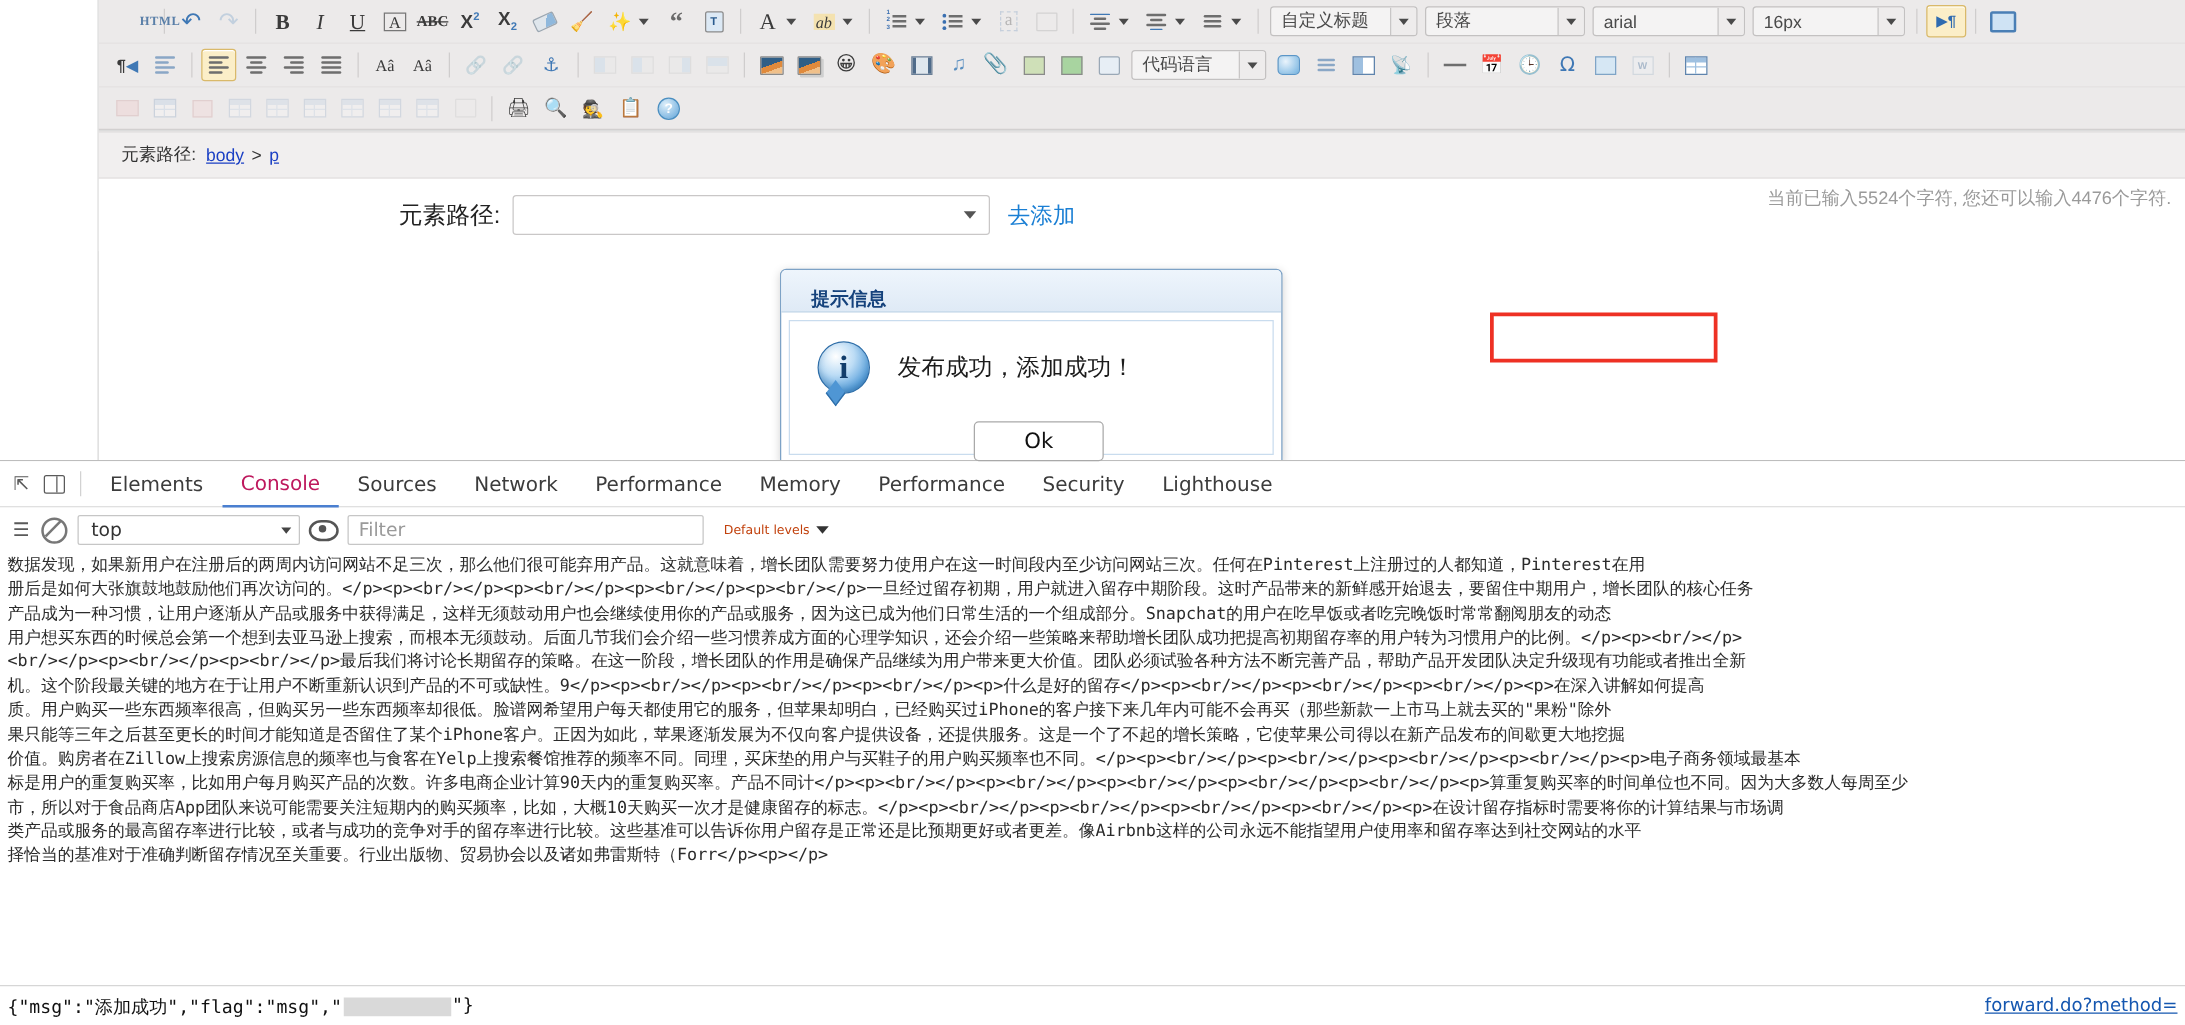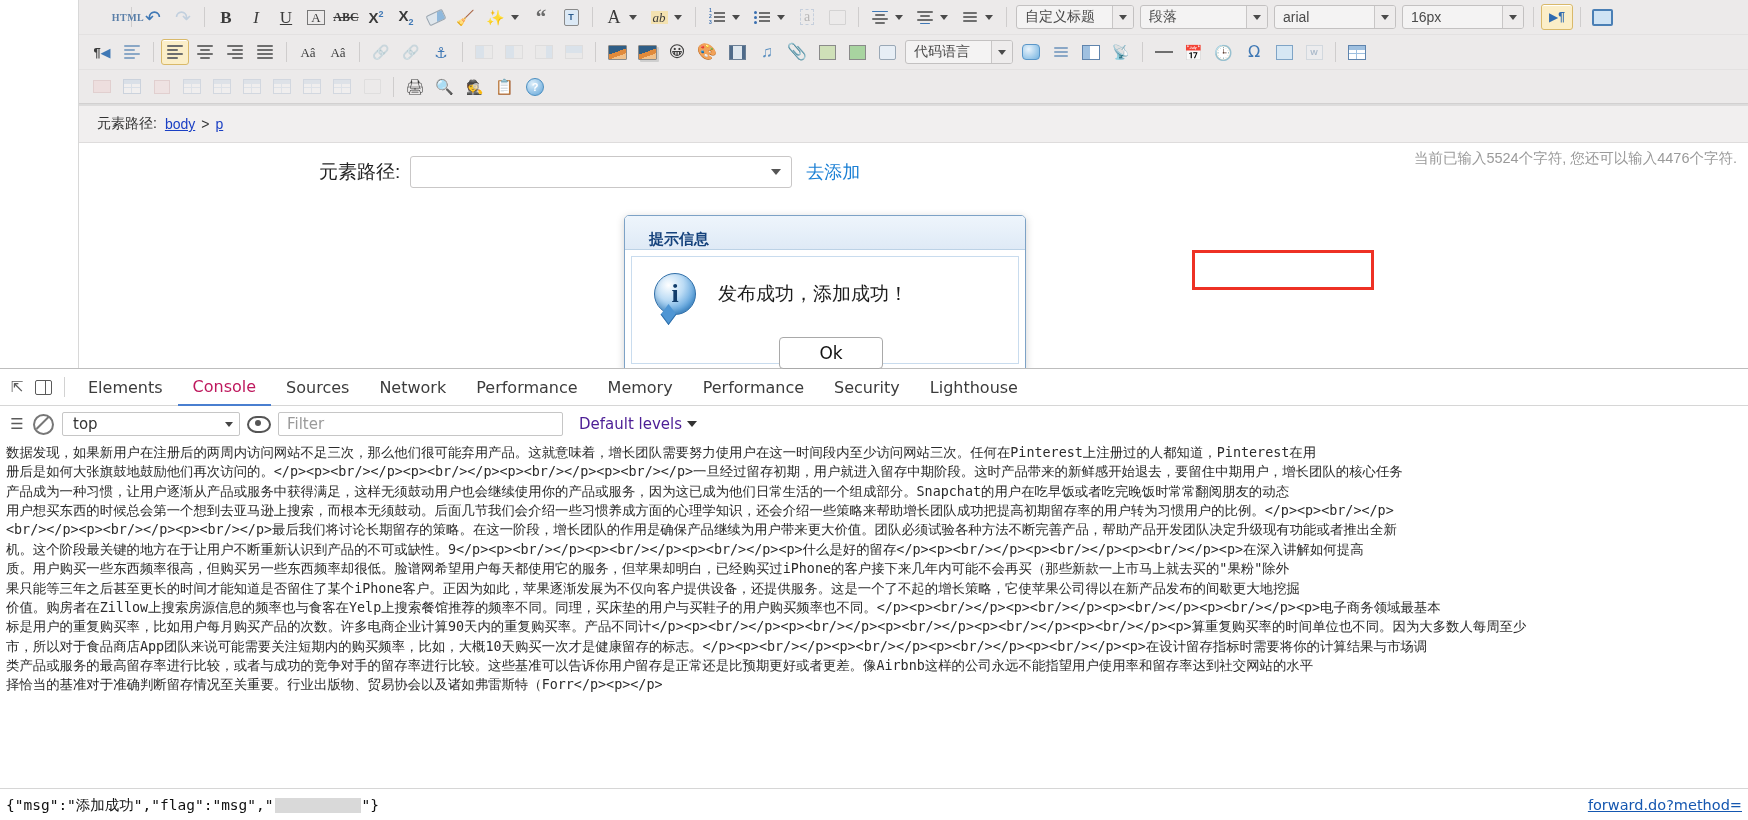--- a/index.html
+++ b/index.html
@@ -169,21 +169,21 @@
   }
   .ctx-select .v{padding-left:10px;flex:1;}
   .ctx-select .a{width:20px;display:flex;align-items:center;justify-content:center;}
   .ctx-select .a b{width:0;height:0;border-left:4px solid transparent;border-right:4px solid transparent;border-top:5px solid #444;display:block;}
   .filter-inp{
     width:285px;height:24px;border:1px solid #c6c6c6;border-radius:2px;background:#fff;
     font-size:15px;color:#333;padding:0 8px;box-sizing:border-box;margin:0 6px;outline:none;
     font-family:"DejaVu Sans","Liberation Sans",sans-serif;
   }
   .filter-inp::placeholder{color:#9a9a9a;}
-  .levels{font-size:15px;color:#4c1d95;margin-left:10px;cursor:pointer;display:flex;align-items:center;gap:5px;}
+  .levels{font-size:10px;color:#c2410c;margin-left:10px;cursor:pointer;display:flex;align-items:center;gap:5px;}
   .levels b{width:0;height:0;border-left:5px solid transparent;border-right:5px solid transparent;border-top:6px solid #333;display:block;}
 
   .dt-console{
     position:absolute;left:0;right:0;top:72px;bottom:32px;overflow:hidden;background:#fff;
     padding:2px 4px 0 6px;box-sizing:border-box;
   }
   .log-block{
     font-family:"DejaVu Sans Mono","Liberation Mono",monospace;
     font-size:13.4px;line-height:1.445;color:#2b2b2b;
     white-space:pre-wrap;word-break:break-all;

